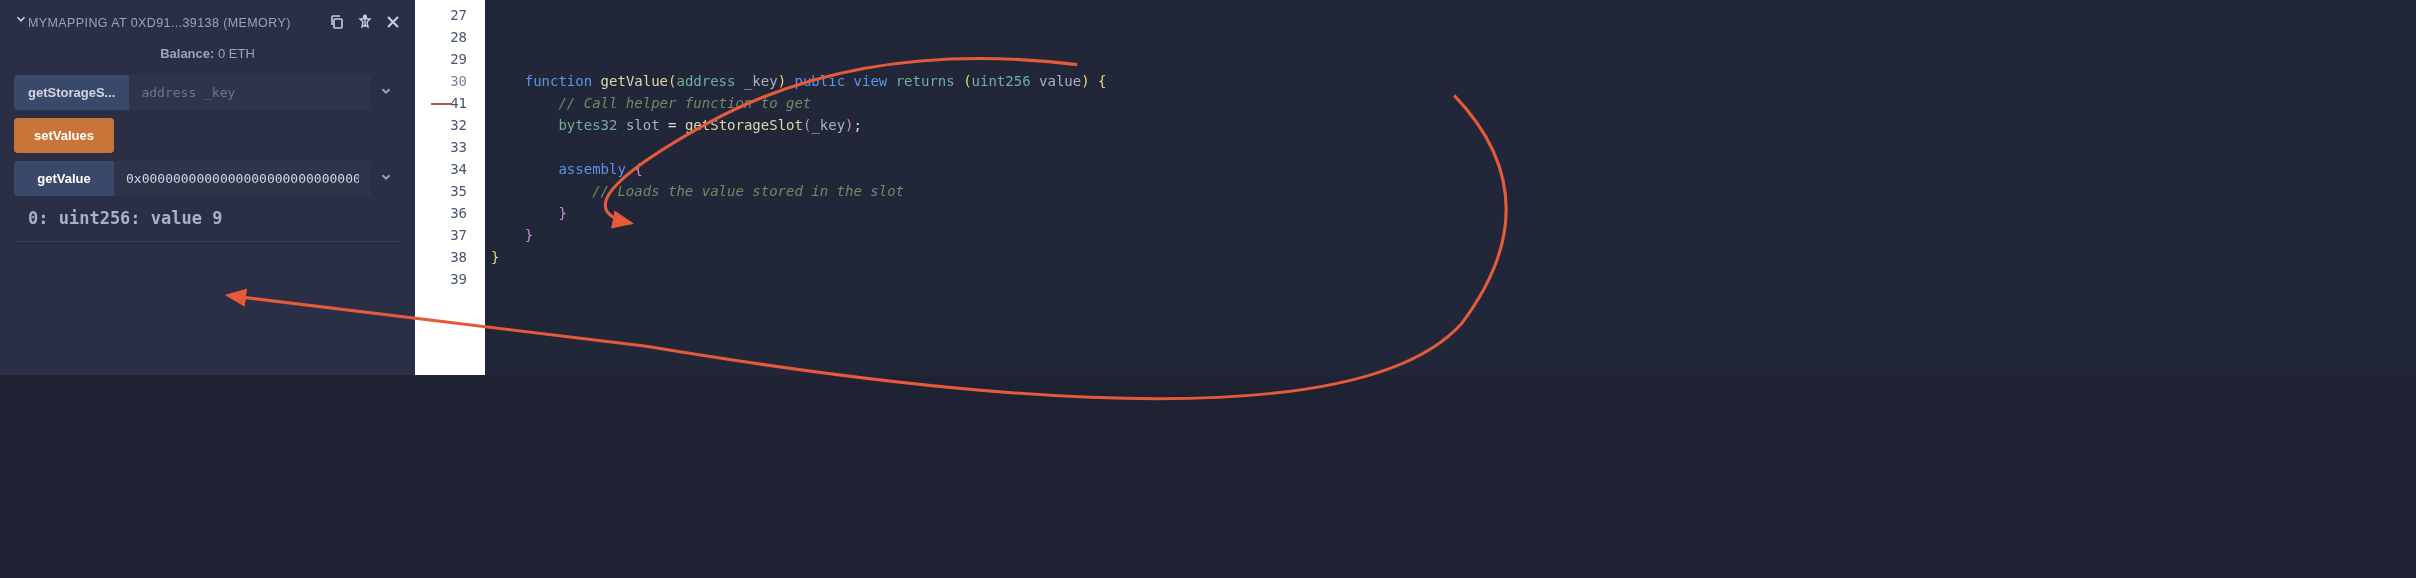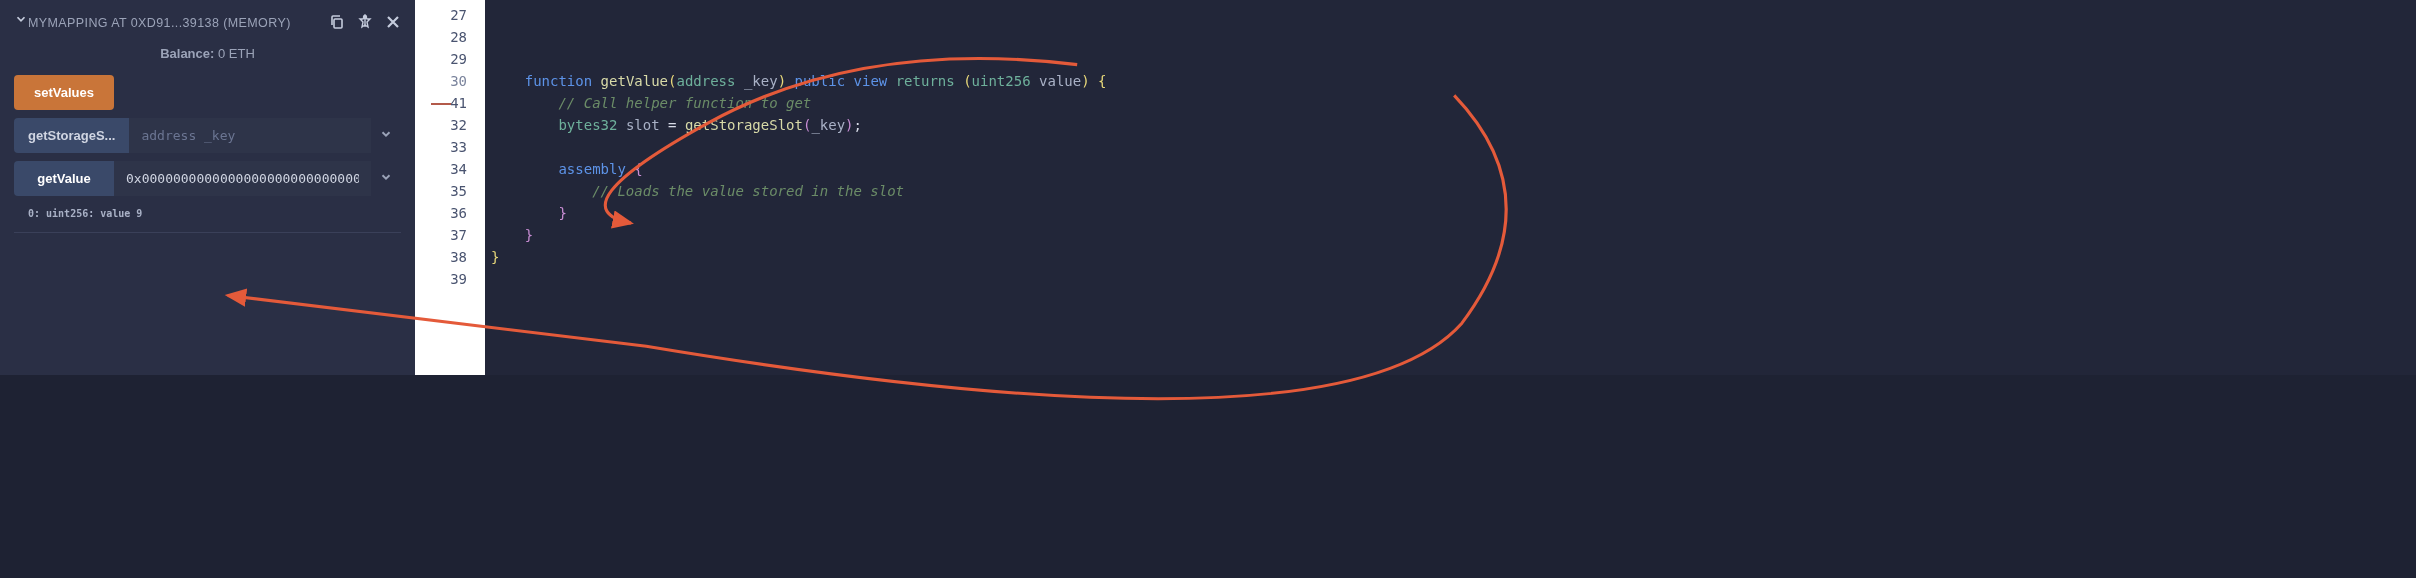--- a/index.html
+++ b/index.html
@@ -94,21 +94,21 @@
     }
     .input-field::placeholder { color: #6b7592; }
     .expand-btn {
       background: transparent;
       border: none;
       cursor: pointer;
       padding: 6px 8px;
       color: #9ba3b8;
     }
     .output-row {
-      font-size: 10px;
+      font-size: 17px;
       color: #a9b1c6;
       padding: 4px 14px;
       margin-bottom: 9px;
       font-family: "SF Mono", Menlo, Consolas, monospace;
       font-weight: 600;
     }
     .divider {
       height: 1px;
       background: #3a4059;
       margin-bottom: 12px;
@@ -207,31 +207,31 @@
       </span>
     </div>
   </div>
 
   <div class="balance-row">
     <span class="balance-label">Balance:</span>
     <span class="balance-val">0 ETH</span>
   </div>
 
   <div class="btn-row">
-    <button class="btn btn-orange">setValues</button>
-  </div>
-
-  <div class="btn-row">
     <button class="btn btn-blue">getStorageS...</button>
     <input class="input-field" placeholder="address _key" style="">
     <button class="expand-btn">
       <svg width="14" height="14" viewBox="0 0 16 16" fill="none" stroke="#9ba3b8" stroke-width="2.2">
           <path d="M4 6l4 4 4-4"></path>
         </svg>
     </button>
+  </div>
+
+  <div class="btn-row">
+    <button class="btn btn-orange">setValues</button>
   </div>
 
   <div class="btn-row">
     <button class="btn btn-blue-active">getValue</button>
     <input class="input-field" value="0x0000000000000000000000000000000000000001" style="">
     <button class="expand-btn">
       <svg width="14" height="14" viewBox="0 0 16 16" fill="none" stroke="#9ba3b8" stroke-width="2.2">
           <path d="M4 6l4 4 4-4"></path>
         </svg>
     </button>

